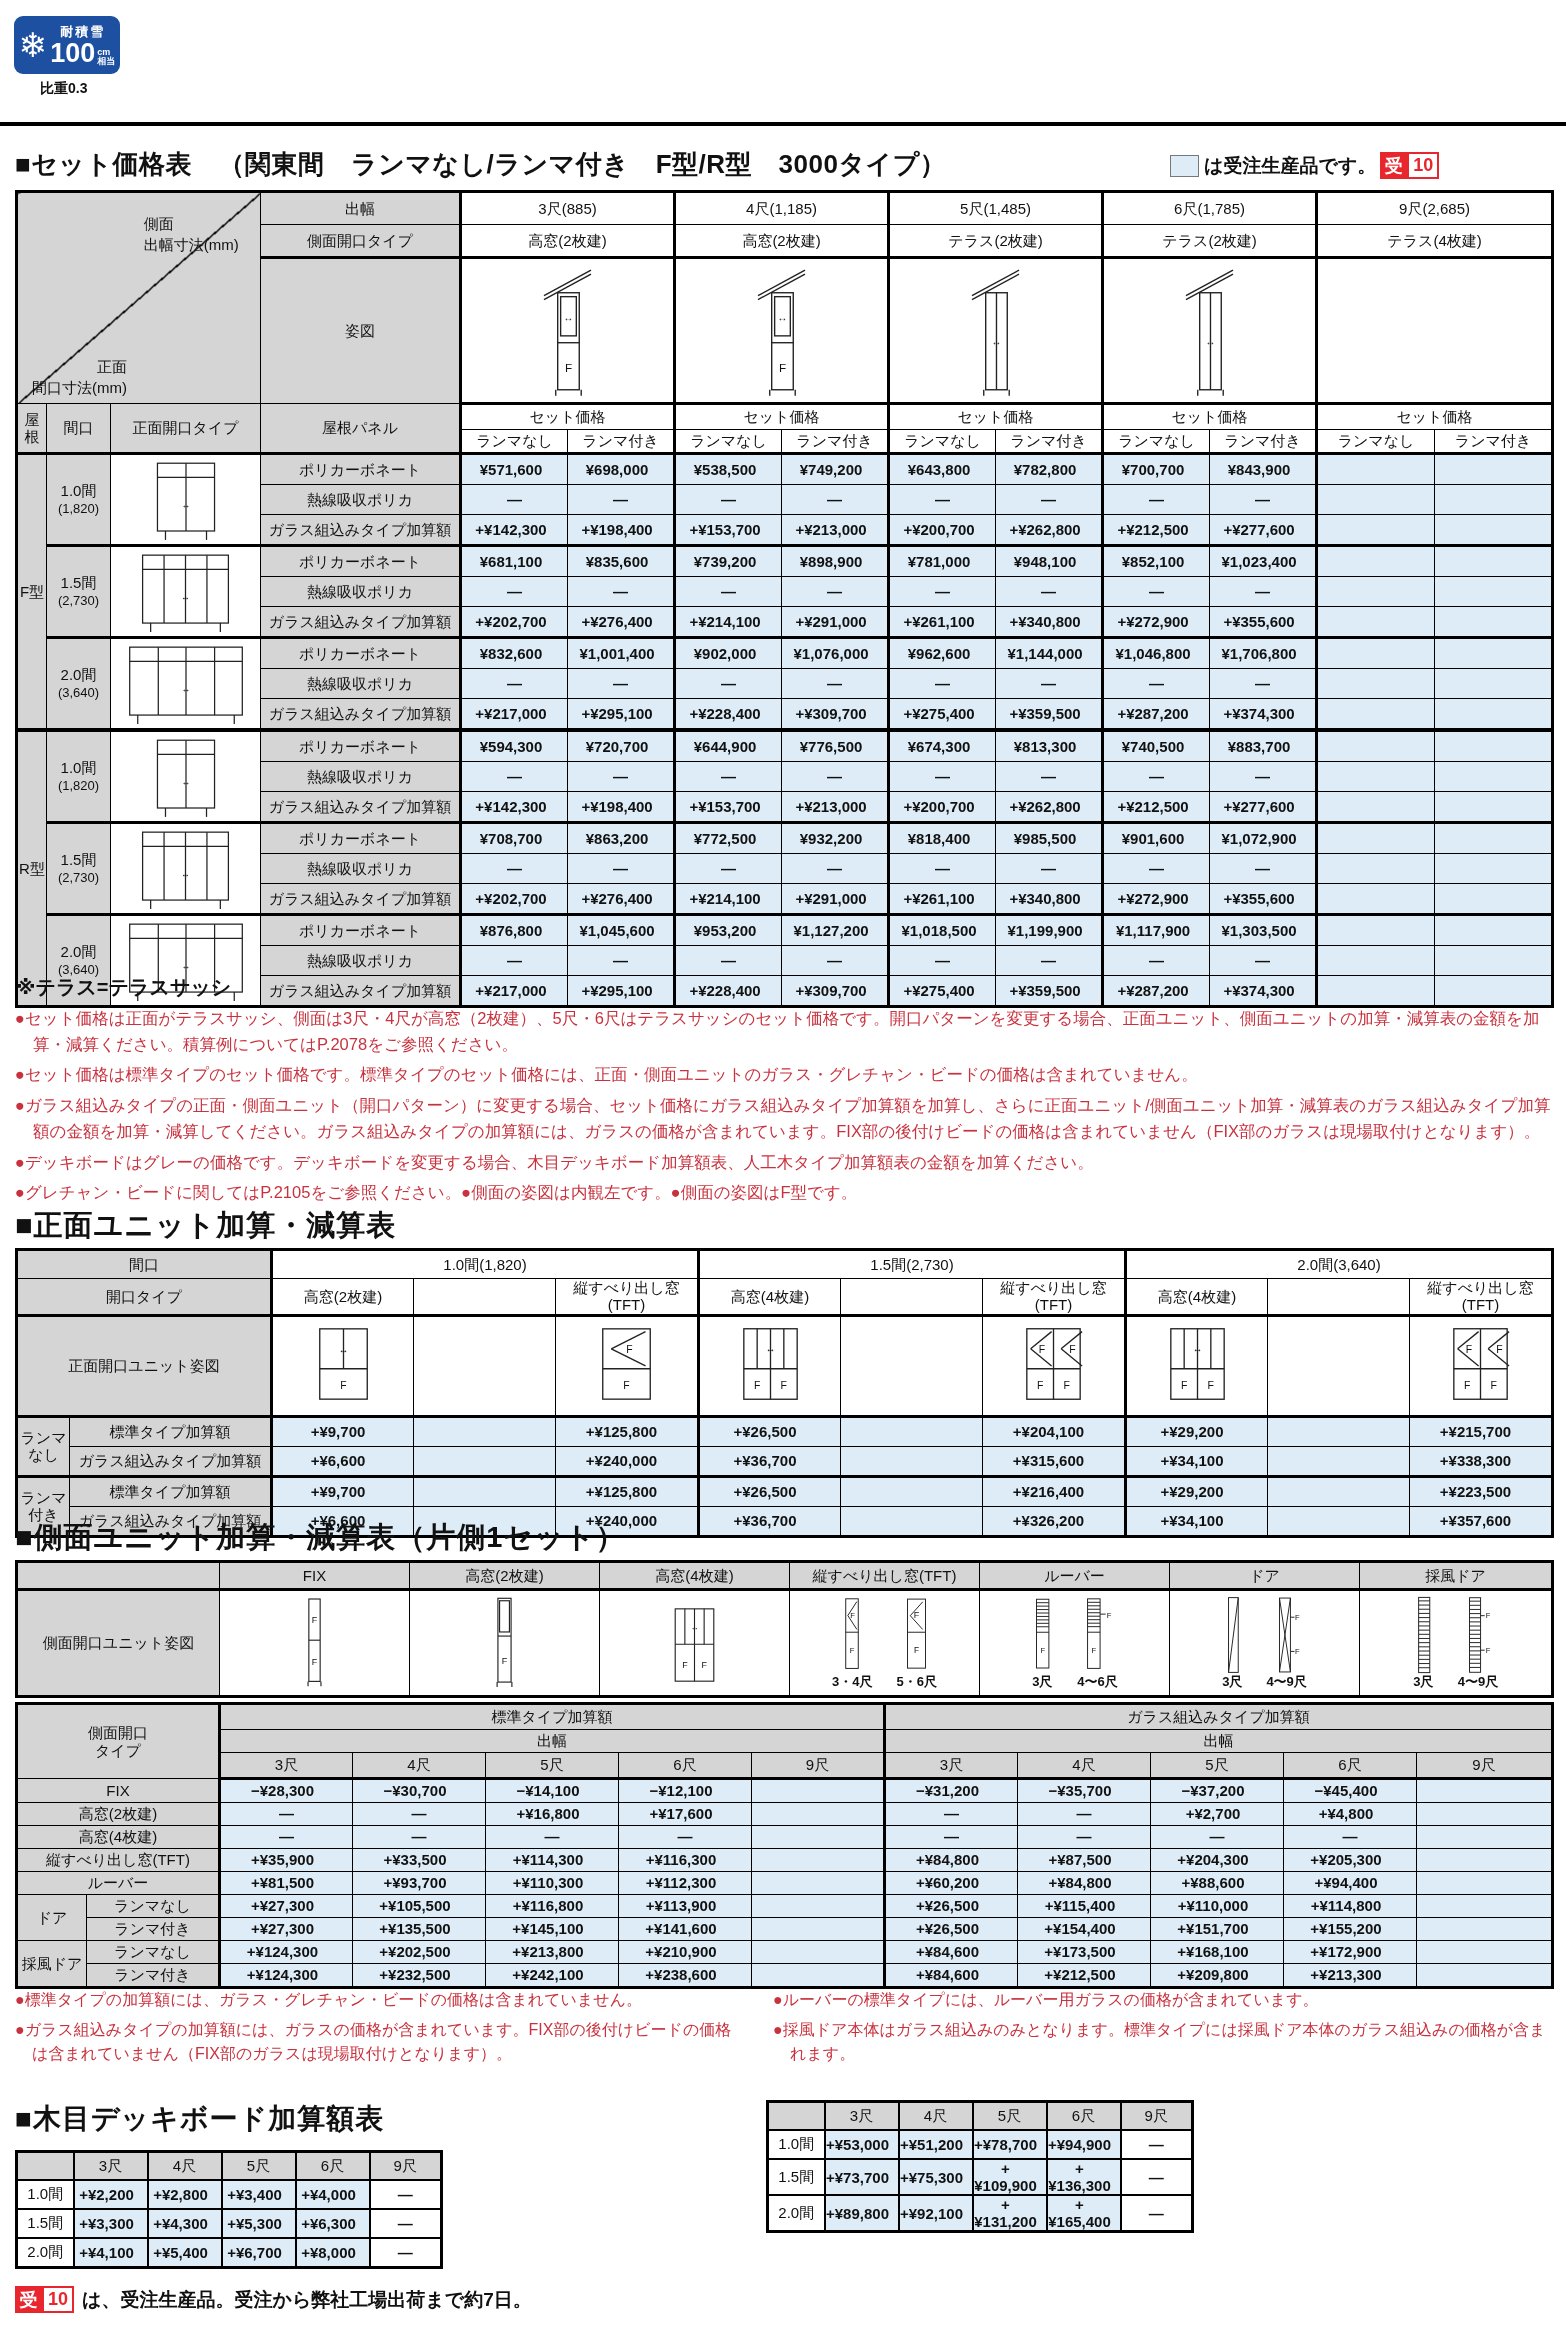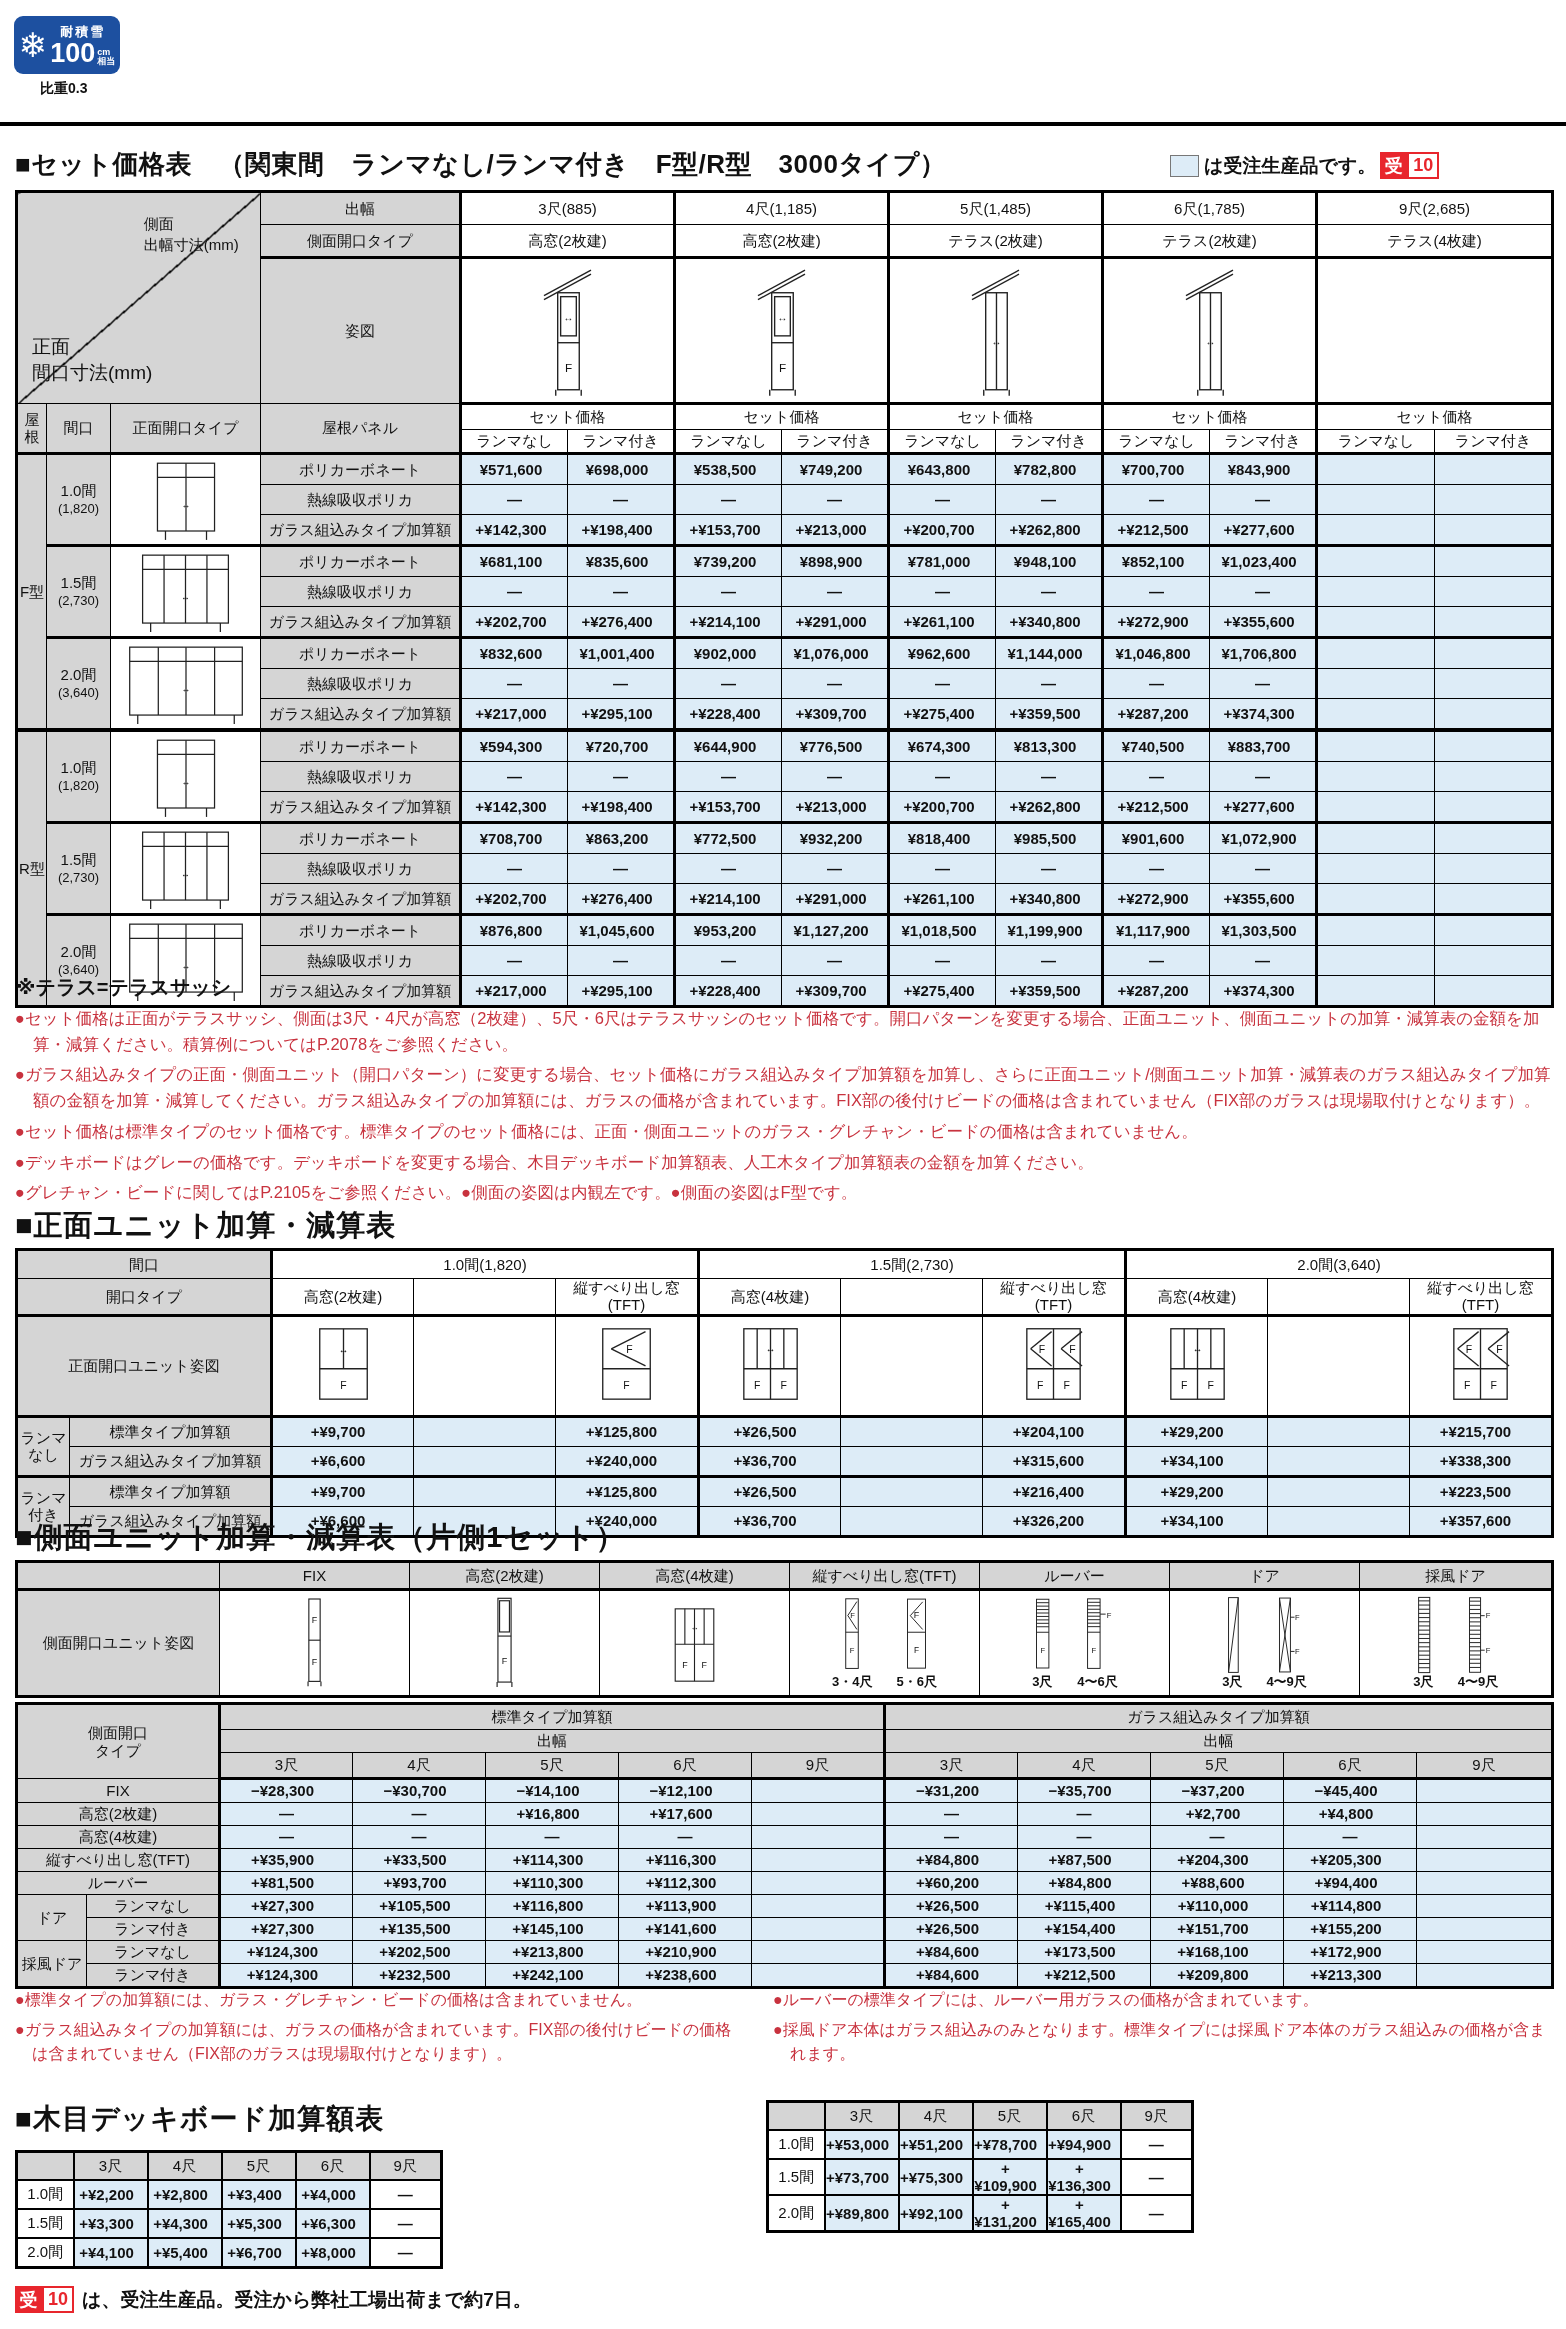--- a/index.html
+++ b/index.html
@@ -31,21 +31,21 @@
   .bl3{border-left:3px solid #000 !important;}
   .bt3{border-top:3px solid #000 !important;}
   .bt4{border-top:4px solid #000 !important;}
   .bb3{border-bottom:3px solid #000 !important;}
   .val{text-align:right;padding-right:7px !important;font-weight:bold;font-size:16px;}
   .val.dash,.val2.dash,.val3.dash{text-align:center;padding-right:0 !important;}
   
   #main-table{left:15px;top:190px;width:1536px;}
   .corner{position:relative;background:linear-gradient(to bottom right,#d5d5d5 calc(50% - .8px),#000 calc(50% - .8px),#000 calc(50% + .8px),#d5d5d5 calc(50% + .8px));}
   .corner .ct{position:absolute;left:52%;top:20px;text-align:left;font-size:15px;line-height:1.4;}
-  .corner .cb{position:absolute;left:14px;bottom:16px;text-align:left;font-size:19px;line-height:1.4;}
+  .corner .cb{position:absolute;left:14px;bottom:5px;text-align:right;font-size:15px;line-height:1.4;}
   .hh{font-size:15px;}
   .wh{font-size:15px;}
   .setp{font-size:14px;}
   .ranma{font-size:13px;}
   .roofcell{font-size:15px;word-break:break-all;line-height:1.5;}
   .maguchi{font-size:14.5px;line-height:1.45;}
   .msub{font-size:13px;}
   .plabel{font-size:13.5px;}
   
   #front-table{left:15px;top:1248px;width:1536px;}
@@ -542,22 +542,22 @@
         <td class="blue val" style="height:29px">+¥374,300</td>
         <td class="blue val bl3" style="height:29px"></td>
         <td class="blue val" style="height:29px"></td>
       </tr>
     </tbody>
   </table>
 
 <div class="terrace-note">※テラス=テラスサッシ</div>
 <div class="red-notes" id="red-notes">
     <p>●セット価格は正面がテラスサッシ、側面は3尺・4尺が高窓（2枚建）、5尺・6尺はテラスサッシのセット価格です。開口パターンを変更する場合、正面ユニット、側面ユニットの加算・減算表の金額を加算・減算ください。積算例についてはP.2078をご参照ください。</p>
+    <p>●セット価格は標準タイプのセット価格です。標準タイプのセット価格には、正面・側面ユニットのガラス・グレチャン・ビードの価格は含まれていません。</p>
     <p>●ガラス組込みタイプの正面・側面ユニット（開口パターン）に変更する場合、セット価格にガラス組込みタイプ加算額を加算し、さらに正面ユニット/側面ユニット加算・減算表のガラス組込みタイプ加算額の金額を加算・減算してください。ガラス組込みタイプの加算額には、ガラスの価格が含まれています。FIX部の後付けビードの価格は含まれていません（FIX部のガラスは現場取付けとなります）。</p>
-    <p>●セット価格は標準タイプのセット価格です。標準タイプのセット価格には、正面・側面ユニットのガラス・グレチャン・ビードの価格は含まれていません。</p>
     <p>●デッキボードはグレーの価格です。デッキボードを変更する場合、木目デッキボード加算額表、人工木タイプ加算額表の金額を加算ください。</p>
     <p>●グレチャン・ビードに関してはP.2105をご参照ください。●側面の姿図は内観左です。●側面の姿図はF型です。</p>
   </div>
 
 <h2 class="sec-h" id="front-heading">■正面ユニット加算・減算表</h2>
 <table id="front-table" class="t">
     <colgroup>
       <col style="width:53px">
       <col style="width:202px">
       <col style="width:142px">

